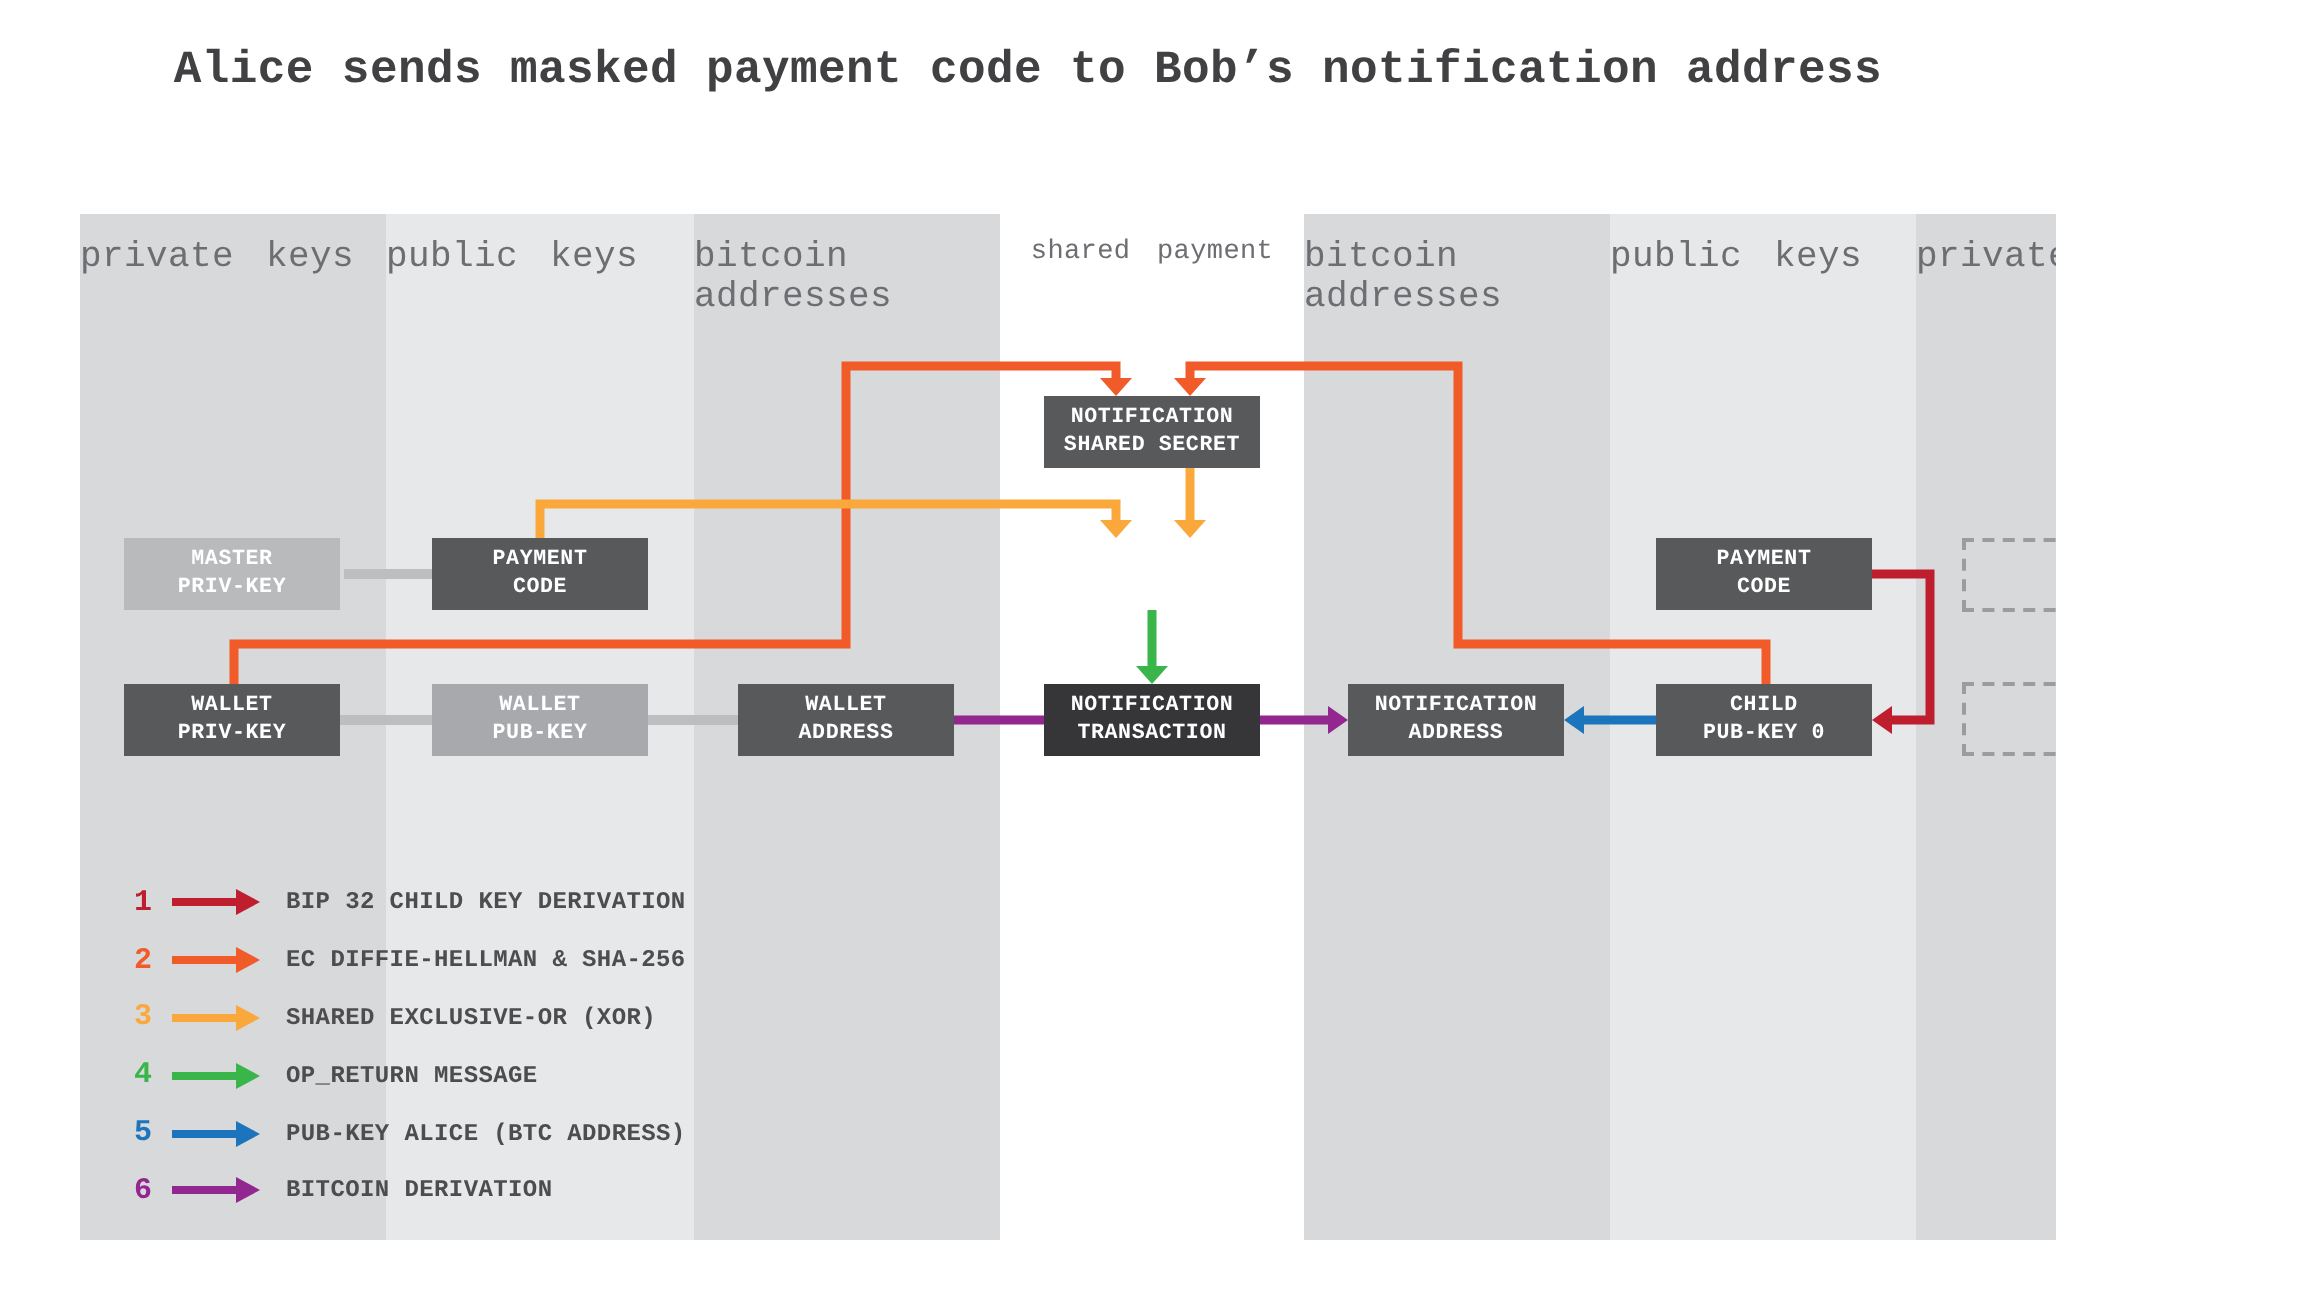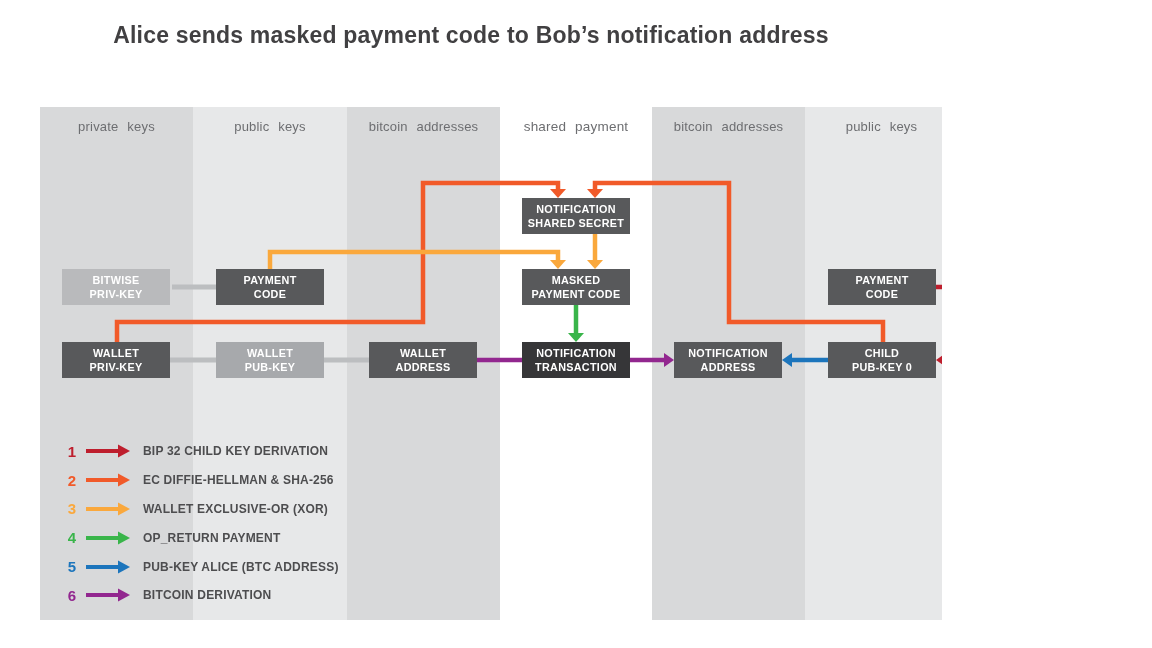--- a/index.html
+++ b/index.html
@@ -1,37 +1,37 @@
 <!DOCTYPE html>
 <html style="--red: #be1e2d; --orange: #f15a29; --yellow: #faa83c; --green: #39b54a; --blue: #1c75bc; --purple: #92278f; --alice_header: #373739; --bob_header: #828387; --col_dark: #d8d9da; --col_light: #e7e8e9; --box_dark: #58595b; --box_darker: #363638; --box_light: #b9babc; --box_mid: #a7a9ac; --connector: #bcbec0; --dashed_border: #9a9c9e; --text_gray: #6d6e71; --legend_text: #4d4d4f; --title_text: #414042;"><head>
 <meta charset="utf-8">
 <style>
   html,body { margin:0; padding:0; background:#fff; }
   .stage {
-    position:relative; width:942px; height:648px; background:#fff;
-    font-family:Liberation Sans, sans-serif; overflow:hidden;
+    position:relative; width:1028px; height:648px; background:#fff;
+    font-family:Liberation Mono, monospace; overflow:hidden;
   }
   .title {
     position:absolute; top:22px; left:0; width:100%; text-align:center;
     font-size:23px; font-weight:bold; color:var(--title_text); letter-spacing:0.2px;
   }
   .hdr {
     position:absolute; top:73px; height:34px; color:#fff; font-weight:bold;
     font-size:18px; letter-spacing:1px; display:flex; align-items:center; justify-content:center;
     z-index:1;
     margin-top:48px;
   }
   .hdr-alice { left:40px; width:460px; background:var(--alice_header); }
   .hdr-bob  { left:652px; width:460px; background:var(--bob_header); }
   .col { position:absolute; top:107px; height:513px; z-index:1; }
   .col-dark  { background:var(--col_dark); }
   .col-light { background:var(--col_light); }
   .col-label {
-    position:absolute; top:12px; left:0; width:100%; text-align:center;
-    font-size:13px; color:var(--text_gray); word-spacing:5px; letter-spacing:0.2px;
+    position:absolute; top:12px; left:0; width:100%; text-align:left;
+    font-size:18px; color:var(--text_gray); word-spacing:5px; letter-spacing:0.2px;
   }
   .center-label {
     position:absolute; left:500px; width:152px; top:119px; text-align:center;
     font-size:13.5px; color:var(--text_gray); word-spacing:5px; letter-spacing:0.2px; z-index:1;
   }
   svg.overlay { position:absolute; left:0; top:0; z-index:2; }
   .s-red    { stroke:var(--red);    fill:none; }
   .s-orange { stroke:var(--orange); fill:none; }
   .s-yellow { stroke:var(--yellow); fill:none; }
   .s-green  { stroke:var(--green);  fill:none; }
@@ -143,35 +143,33 @@
       <line class="s-blue" stroke-width="4.5" x1="828" y1="360" x2="791" y2="360"></line>
       <polygon class="f-blue" points="792,353 792,367 782,360"></polygon>
     </g>
 
     <g>
       <polyline class="s-red" stroke-width="4.5" points="936,287 965,287 965,360 945,360"></polyline>
       <polygon class="f-red" points="946,353 946,367 936,360"></polygon>
     </g>
   </svg>
 
-  <div class="box bg-light" style="left:62px;top:269px;">BITWISE
+  <div class="box bg-light" style="left:62px;top:269px;">MASTER
 PRIV-KEY</div>
   <div class="box bg-dark" style="left:216px;top:269px;">PAYMENT
 CODE</div>
   <div class="box bg-dark" style="left:62px;top:342px;">WALLET
 PRIV-KEY</div>
   <div class="box bg-mid" style="left:216px;top:342px;">WALLET
 PUB-KEY</div>
   <div class="box bg-dark" style="left:369px;top:342px;">WALLET
 ADDRESS</div>
 
   <div class="box bg-dark" style="left:522px;top:198px;">NOTIFICATION
 SHARED SECRET</div>
-  <div class="box bg-dark" style="left:522px;top:269px;">MASKED
-PAYMENT CODE</div>
   <div class="box bg-darker" style="left:522px;top:342px;">NOTIFICATION
 TRANSACTION</div>
 
   <div class="box bg-dark" style="left:674px;top:342px;">NOTIFICATION
 ADDRESS</div>
   <div class="box bg-dark" style="left:828px;top:269px;">PAYMENT
 CODE</div>
   <div class="box bg-dark" style="left:828px;top:342px;text-align:center;">CHILD
 PUB-KEY 0</div>
   <div class="dashedbox" style="left:981px;top:269px;"></div>
@@ -193,29 +191,29 @@
           <polygon class="f-orange" points="33,0.5 33,13.5 45,7"></polygon>
         </svg>
       <span class="legend-label">EC DIFFIE-HELLMAN &amp; SHA-256</span>
     </div>
     <div class="legend-row">
       <span class="legend-num n-yellow">3</span>
       <svg class="legend-arrow" width="46" height="14" viewBox="0 0 46 14">
           <line class="s-yellow" stroke-width="4" x1="1" y1="7" x2="33" y2="7"></line>
           <polygon class="f-yellow" points="33,0.5 33,13.5 45,7"></polygon>
         </svg>
-      <span class="legend-label">WALLET EXCLUSIVE-OR (XOR)</span>
+      <span class="legend-label">SHARED EXCLUSIVE-OR (XOR)</span>
     </div>
     <div class="legend-row">
       <span class="legend-num n-green">4</span>
       <svg class="legend-arrow" width="46" height="14" viewBox="0 0 46 14">
           <line class="s-green" stroke-width="4" x1="1" y1="7" x2="33" y2="7"></line>
           <polygon class="f-green" points="33,0.5 33,13.5 45,7"></polygon>
         </svg>
-      <span class="legend-label">OP_RETURN PAYMENT</span>
+      <span class="legend-label">OP_RETURN MESSAGE</span>
     </div>
     <div class="legend-row">
       <span class="legend-num n-blue">5</span>
       <svg class="legend-arrow" width="46" height="14" viewBox="0 0 46 14">
           <line class="s-blue" stroke-width="4" x1="1" y1="7" x2="33" y2="7"></line>
           <polygon class="f-blue" points="33,0.5 33,13.5 45,7"></polygon>
         </svg>
       <span class="legend-label">PUB-KEY ALICE (BTC ADDRESS)</span>
     </div>
     <div class="legend-row">

